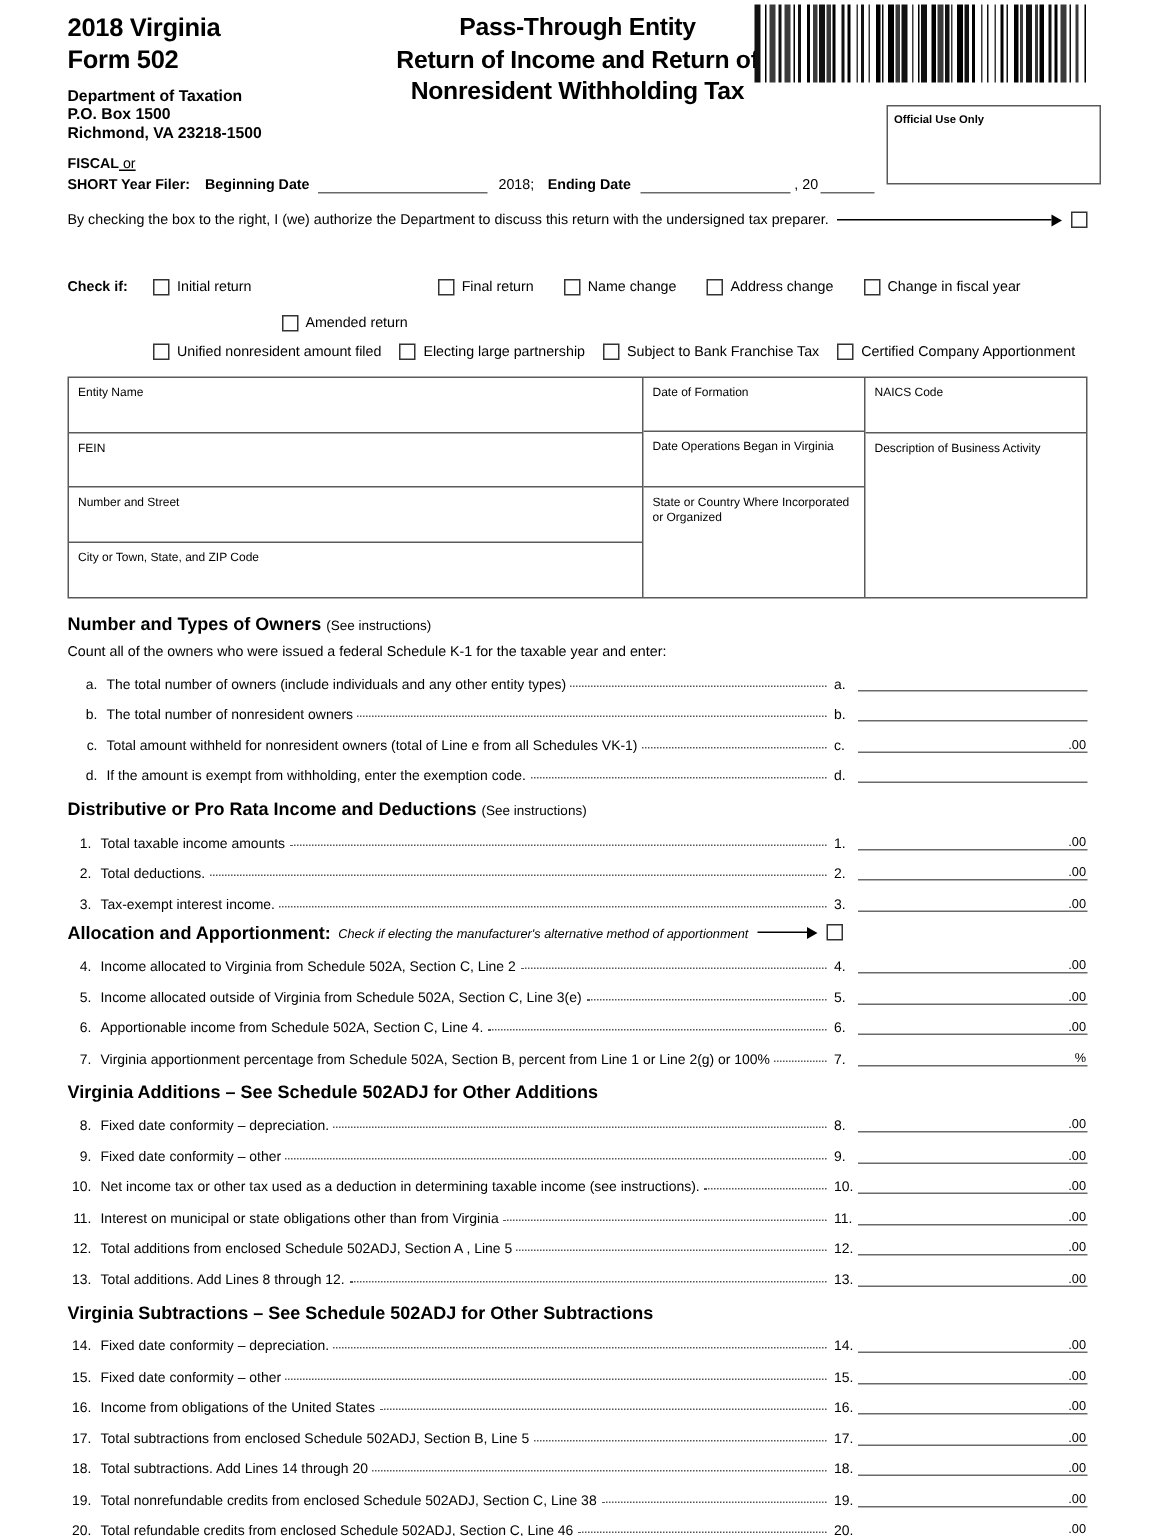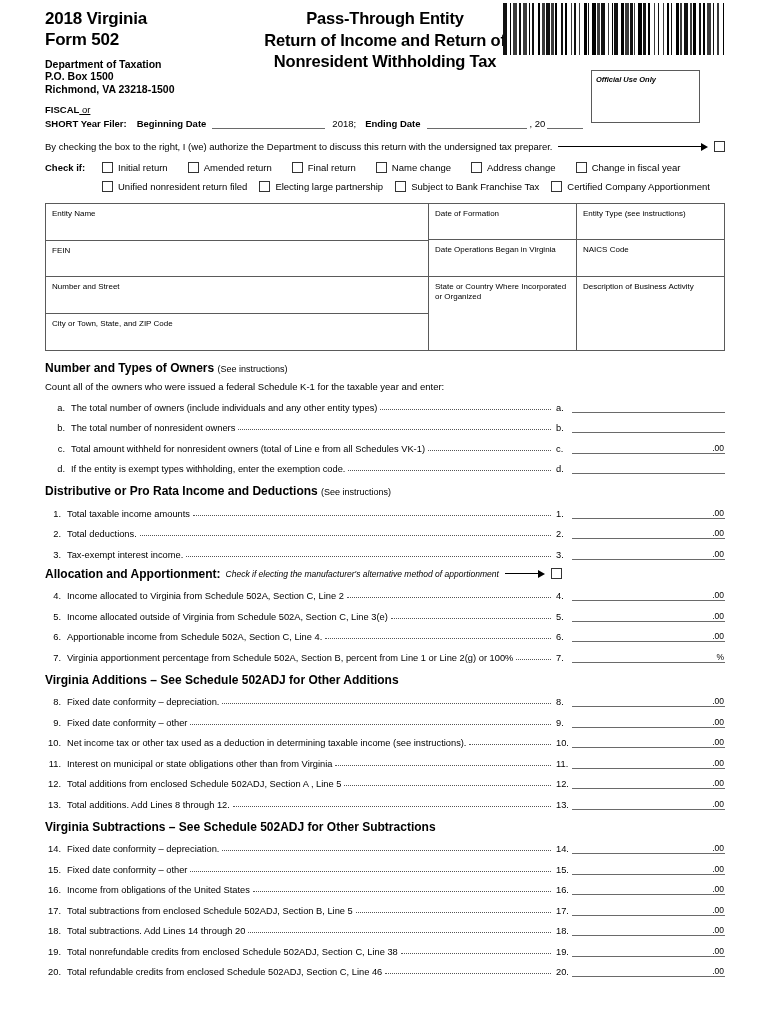--- a/index.html
+++ b/index.html
@@ -21,23 +21,22 @@
   .hdr-left { position: absolute; left: 0; top: 8px; width: 190px; }
   .hdr-title1 { font-size: 17px; font-weight: bold; line-height: 21px; letter-spacing: -0.2px; }
   .hdr-dept { margin-top: 8px; font-size: 10.5px; font-weight: bold; line-height: 12.4px; }
   .hdr-center { position: absolute; left: 190px; top: 8px; width: 300px; text-align: center; }
   .hdr-title2 { font-size: 16.5px; font-weight: bold; line-height: 21.5px; letter-spacing: -0.2px; }
   .barcode { position: absolute; left: 458px; top: 3px; width: 224px; height: 52px; }
   .barcode .bar { position: absolute; top: 0; height: 52px; }
 
   .official-box {
     position: absolute; left: 546px; top: 70px;
-    width: 109px; height: 53px;
+    width: 143px; height: 53px;
     border: 1px solid #5a5a5a;
-    font-style: italic;
   }
   .official-box span { display: block; font-size: 7.5px; font-weight: bold; padding: 4px 0 0 4px; }
 
   
   .fiscal { position: relative; margin-top: 4px; height: 30px; font-size: 9.5px; }
   .fiscal .l1 { font-weight: bold; }
   .fiscal .l1 .thin { font-weight: normal; text-decoration: underline; }
   .fiscal .l2 { margin-top: 3px; display: flex; align-items: flex-end; }
   .fiscal .b { font-weight: bold; }
   .rule { border-bottom: 1px solid #6a6a6a; display: inline-block; height: 10px; }
@@ -198,21 +197,21 @@
     <span class="cbox"></span>
   </div>
 
   <div class="checkif">
     <div class="checkif-row" id="checkif-row1">
       <span class="checkif-label">Check if:</span>
     <span class="cb-item">
           <span class="cbox"></span>
           <span class="txt">Initial return</span>
         </span>
-        <span class="cb-item" style="margin-left: 20px;">
+        <span class="cb-item" style="margin-left: 20px; margin-top: 48px;">
           <span class="cbox"></span>
           <span class="txt">Amended return</span>
         </span>
         <span class="cb-item" style="margin-left: 20px;">
           <span class="cbox"></span>
           <span class="txt">Final return</span>
         </span>
         <span class="cb-item" style="margin-left: 20px;">
           <span class="cbox"></span>
           <span class="txt">Name change</span>
@@ -222,21 +221,21 @@
           <span class="txt">Address change</span>
         </span>
         <span class="cb-item" style="margin-left: 20px;">
           <span class="cbox"></span>
           <span class="txt">Change in fiscal year</span>
         </span>
       </div>
     <div class="checkif-row r2" id="checkif-row2">
         <span class="cb-item">
           <span class="cbox"></span>
-          <span class="txt">Unified nonresident return filed</span>
+          <span class="txt">Unified nonresident amount filed</span>
         </span>
         <span class="cb-item" style="margin-left: 12px;">
           <span class="cbox"></span>
           <span class="txt">Electing large partnership</span>
         </span>
         <span class="cb-item" style="margin-left: 12px;">
           <span class="cbox"></span>
           <span class="txt">Subject to Bank Franchise Tax</span>
         </span>
         <span class="cb-item" style="margin-left: 12px;">
@@ -252,21 +251,20 @@
       <div class="cell h36 bb"><span>FEIN</span></div>
       <div class="cell h37 bb"><span>Number and Street</span></div>
       <div class="cell h36"><span>City or Town, State, and ZIP Code</span></div>
     </div>
     <div class="col-b">
       <div class="cell h36 bb"><span>Date of Formation</span></div>
       <div class="cell h37 bb"><span>Date Operations Began in Virginia</span></div>
       <div class="cell h72"><span>State or Country Where Incorporated or Organized</span></div>
     </div>
     <div class="col-c">
-      <div class="cell h36 bb"><span>Entity Type (see instructions)</span></div>
       <div class="cell h37 bb"><span>NAICS Code</span></div>
       <div class="cell h72"><span>Description of Business Activity</span></div>
     </div>
   </div>
 
   <div class="sec-head">
     <span>Number and Types of Owners</span>
     <span class="small">(See instructions)</span>
   </div>
   <div class="sub-text">Count all of the owners who were issued a federal Schedule K-1 for the taxable year and enter:</div>
@@ -289,21 +287,21 @@
         <span class="inum letter">c.</span>
         <span class="ilabel">Total amount withheld for nonresident owners (total of Line e from all Schedules VK-1)</span>
         <span class="leader"></span>
         <span class="ikey">c.</span>
         <span class="ifield">
           <span class="suffix">.00</span>
         </span>
       </div>
       <div class="irow">
         <span class="inum letter">d.</span>
-        <span class="ilabel">If the entity is exempt types withholding, enter the exemption code.</span>
+        <span class="ilabel">If the amount is exempt from withholding, enter the exemption code.</span>
         <span class="leader"></span>
         <span class="ikey">d.</span>
         <span class="ifield"></span>
       </div>
     </div>
 
   <div class="sec-head">
     <span>Distributive or Pro Rata Income and Deductions</span>
     <span class="small">(See instructions)</span>
   </div>

